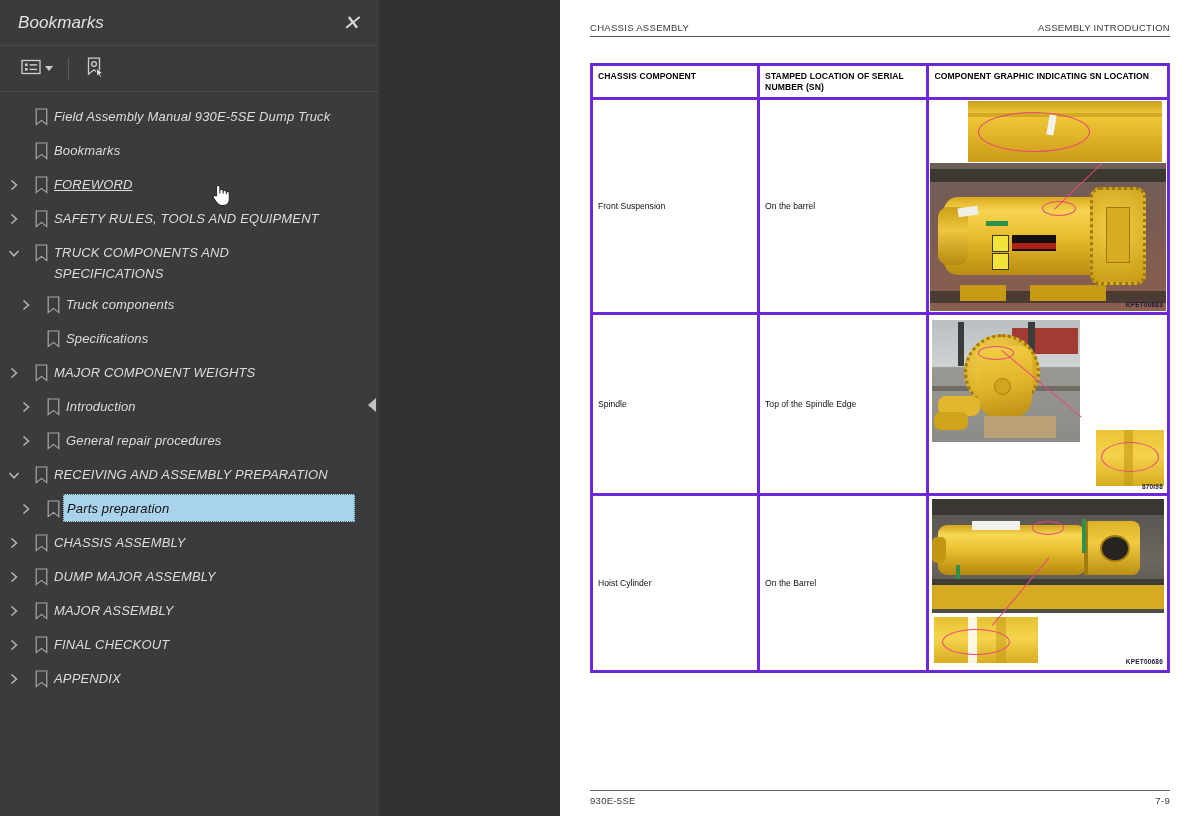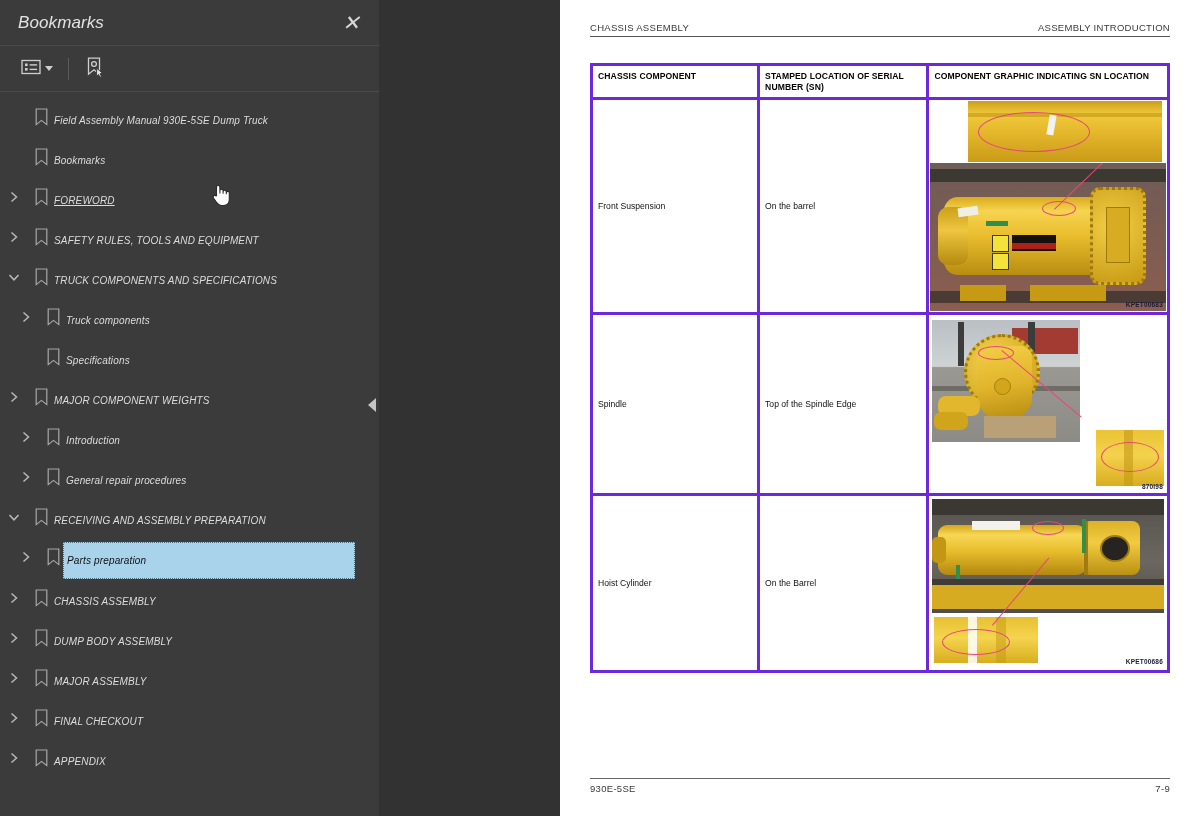--- a/index.html
+++ b/index.html
@@ -62,21 +62,21 @@
     flex: 0 0 28px; height: 30px;
     display: flex; align-items: center; justify-content: center;
     color: #b9b9b9;
   }
   .twisty svg { display: block; }
   .bm-ico {
     flex: 0 0 26px; height: 30px;
     display: flex; align-items: center; justify-content: center;
   }
   .lbl {
-    color: #dcdcdc; font-size: 10px; line-height: 30px;
+    color: #dcdcdc; font-size: 13px; line-height: 21px;
     padding: 4px 0 2px 0; letter-spacing: .15px;
     max-width: 300px;
   }
   .row.hover .lbl { text-decoration: underline; }
   .row.selected .lbl {
     background: #a8d3ea; color: #111;
     border: 1px dotted #4a6f82;
     padding: 3px 6px 2px 3px; margin-left: -3px;
     display: inline-block; min-width: 292px;
   }
@@ -147,21 +147,21 @@
     position: absolute; right: 3px; bottom: 1px;
     font-size: 6.5px; font-weight: bold; color: #1a1a3a; letter-spacing: .2px;
   }
   .ell {
     position: absolute; border: 1.4px solid #e8467c; border-radius: 50%;
   }
   .lead { position: absolute; background: #e8467c; transform-origin: 0 0; height: 1.3px; }
 
   
   .pg-footer {
-    position: absolute; left: 30px; right: 30px; bottom: 22px;
+    position: absolute; left: 30px; right: 30px; bottom: 10px;
   }
   .pg-footer .row2 {
     display: flex; justify-content: space-between;
     font-size: 9.5px; color: #3a3a3a; padding-top: 4px; letter-spacing: .3px;
   }
 </style>
 </head>
 <body>
 
 <div class="app">
@@ -375,21 +375,21 @@
         <div class="twisty">
           <svg width="11" height="12" viewBox="0 0 11 12">
               <path d="M2.5 1.5 L7.5 6 L2.5 10.5" fill="none" stroke="#b9b9b9" stroke-width="1.5"></path>
             </svg>
         </div>
         <div class="bm-ico">
           <svg width="13" height="18" viewBox="0 0 13 18">
               <path d="M1.2 1 h10.6 v15.6 l-5.3 -4.2 l-5.3 4.2 z" fill="none" stroke="#a8a8a8" stroke-width="1.2"></path>
             </svg>
         </div>
-        <div class="lbl">DUMP BODY ASSEMBLY</div>
+        <div class="lbl">DUMP MAJOR ASSEMBLY</div>
       </div>
 
       <div class="row">
         <div class="twisty">
           <svg width="11" height="12" viewBox="0 0 11 12">
               <path d="M2.5 1.5 L7.5 6 L2.5 10.5" fill="none" stroke="#b9b9b9" stroke-width="1.5"></path>
             </svg>
         </div>
         <div class="bm-ico">
           <svg width="13" height="18" viewBox="0 0 13 18">

